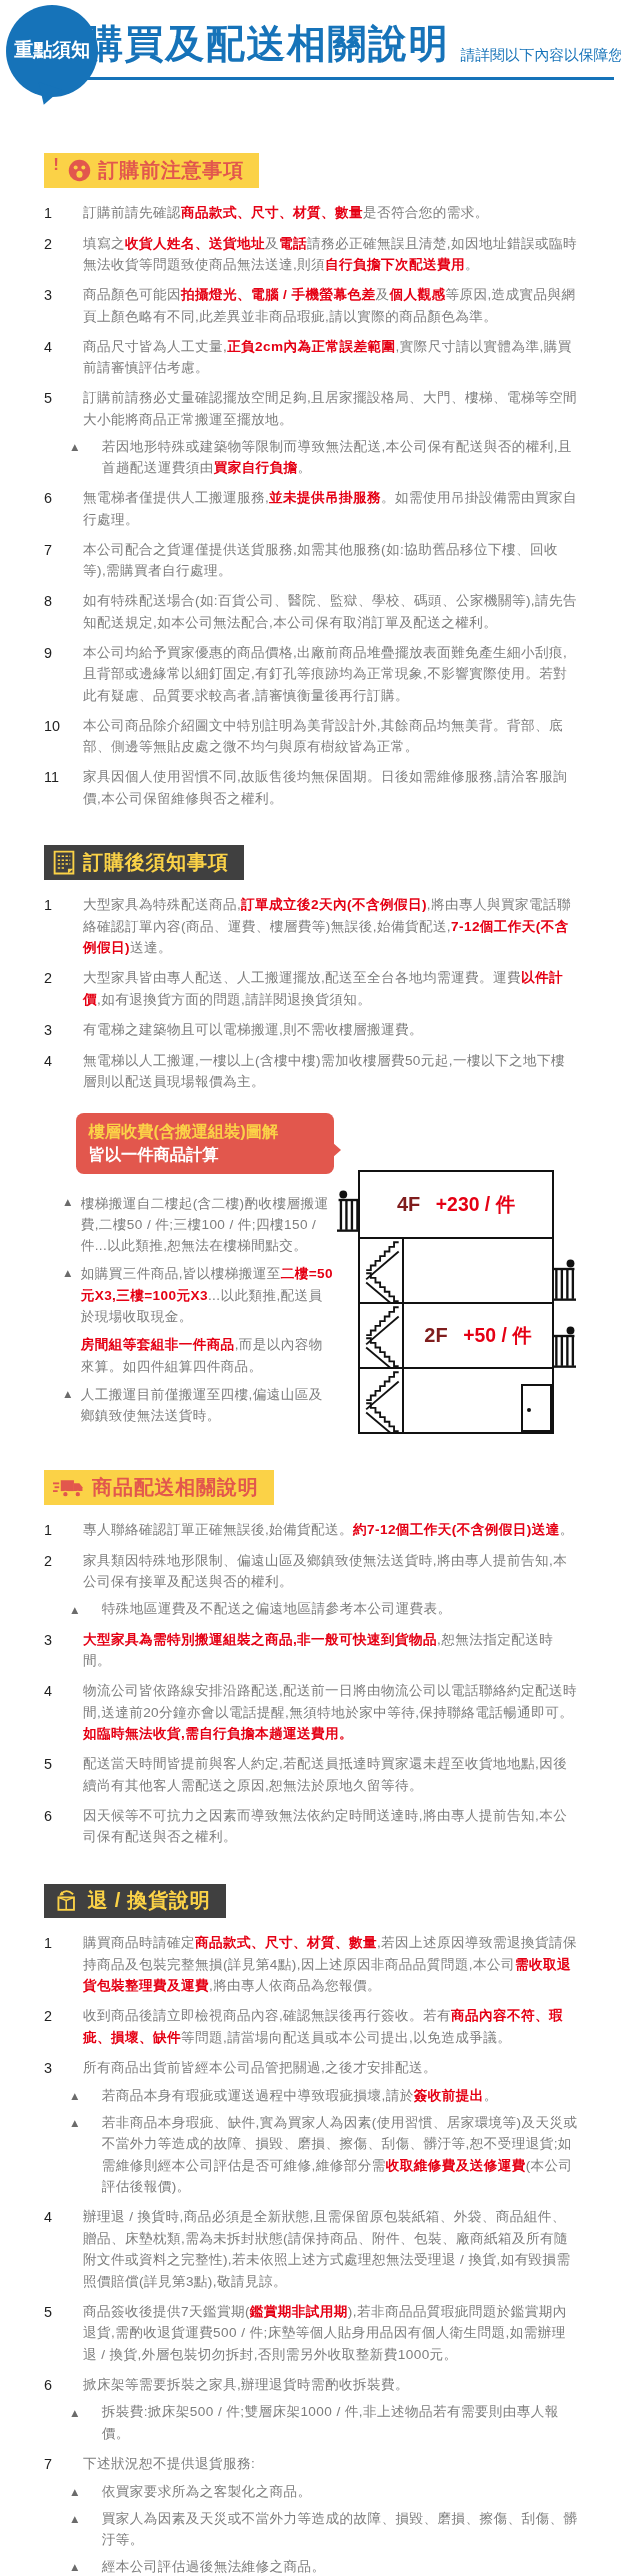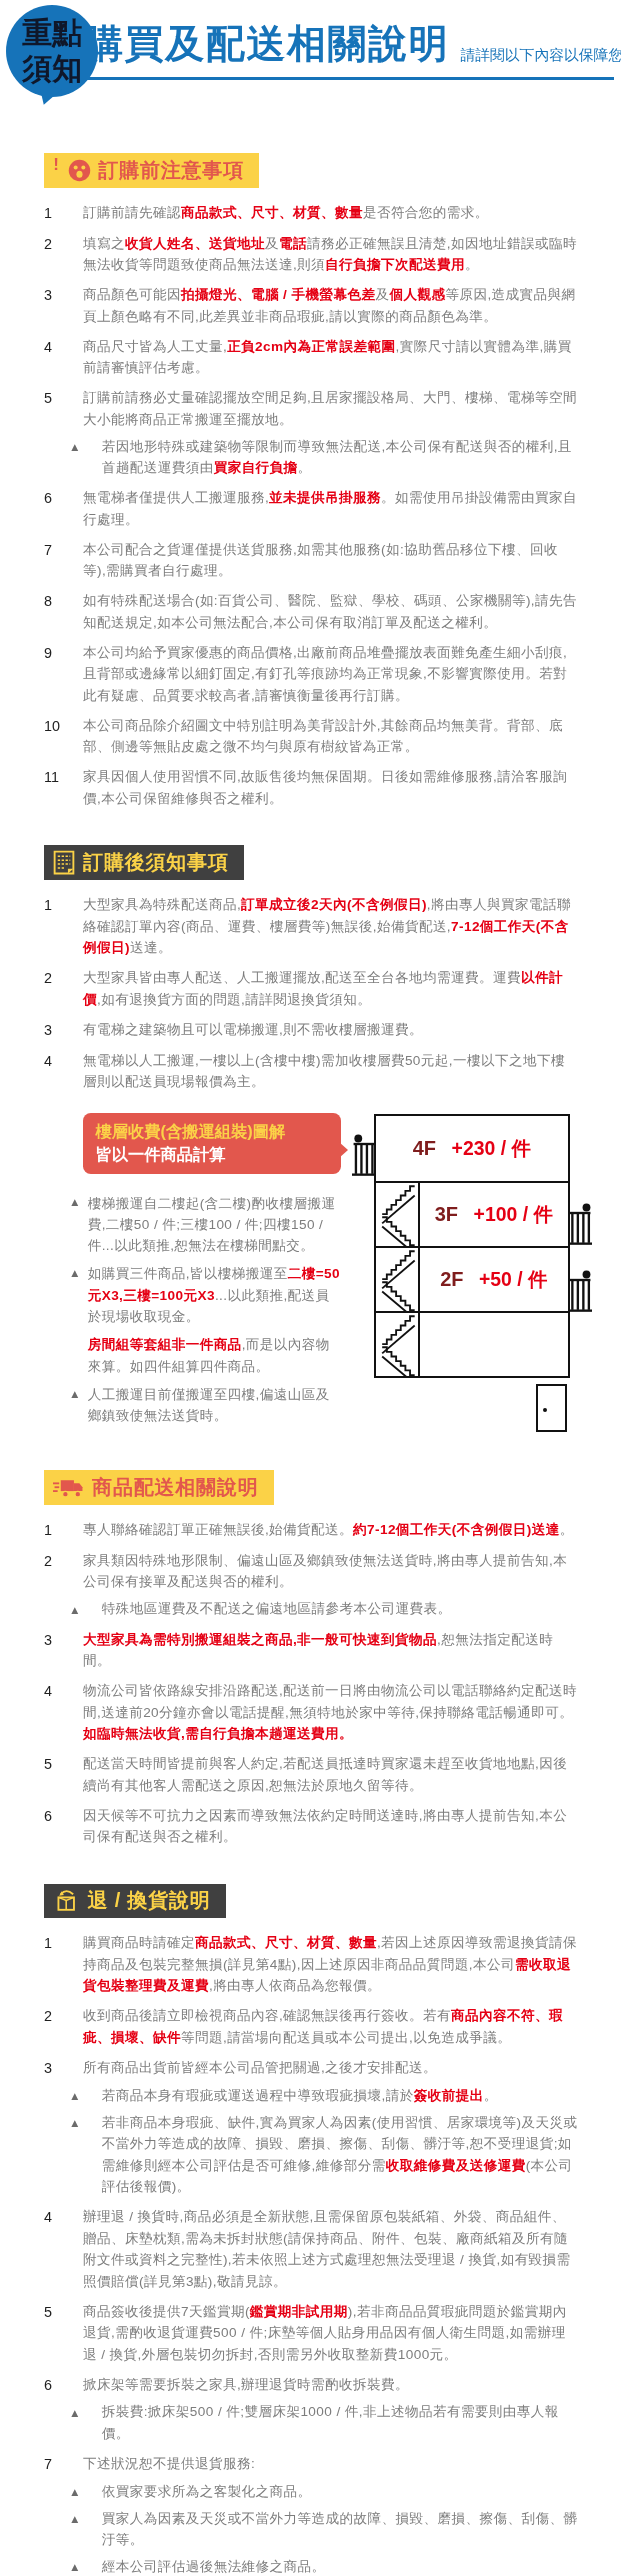--- a/index.html
+++ b/index.html
@@ -2,22 +2,22 @@
 <html style="font-size:12.4px"><head>
 <meta charset="utf-8">
 <style>
   html,body{margin:0;padding:0;background:#ffffff;}
   body{font-family:"Liberation Sans","DejaVu Sans",sans-serif;}
   .page{width:622px;margin:0 auto;background:#fff;position:relative;padding-bottom:23px;}
 
   
   .top{position:relative;padding:11px 7.8px 0 84px;height:117px;box-sizing:border-box;}
   .badge{position:absolute;left:6.2px;top:4.7px;width:92px;height:92px;border-radius:50%;
-         background:#1673b9;color:#0f172a;display:flex;flex-direction:column;align-items:center;
-         justify-content:center;font-weight:700;font-size:30px;line-height:1.2;z-index:2;}
+         background:#1673b9;color:#ffffff;display:flex;flex-direction:row;align-items:center;
+         justify-content:center;font-weight:700;font-size:19px;line-height:1.2;z-index:2;}
   .badge .tail{position:absolute;left:26.4px;bottom:-20px;width:0;height:0;
          border:12.4px solid transparent;border-top:20px solid #1673b9;transform:rotate(18deg);}
   .titlerow{display:flex;align-items:flex-end;gap:11px;padding-top:6.2px;}
   .main-title{color:#1673b9;font-size:39px;font-weight:700;letter-spacing:1.6px;white-space:nowrap;}
   .sub-title{color:#1673b9;font-size:14.8px;font-weight:500;padding-bottom:6.2px;white-space:nowrap;}
   .top-rule{margin-top:6.2px;height:3.1px;background:#1673b9;}
 
   
   .section{padding:0 44px;margin-top:36px;}
   .sec-head{display:inline-flex;align-items:center;gap:7.8px;padding:3.9px 15.5px 3.9px 9.3px;
@@ -29,21 +29,21 @@
 
   .items{margin-top:14px;}
   .item{display:flex;margin-bottom:8.6px;}
   .item .num{flex:0 0 25px;color:#1f1f1f;font-size:14.4px;line-height:1.55;}
   .item .body{flex:1;color:#7d7d7d;font-size:13.6px;line-height:1.58;letter-spacing:0.4px;margin-left:14px;}
   .hl{color:#e50014;font-weight:700;}
   .item.sub{margin-left:25px;margin-top:-3.1px;}
   .item.sub .num{flex:0 0 18.7px;color:#6b6b6b;font-size:11.7px;padding-top:2.3px;}
 
   
-  .diagram{display:flex;margin-left:25px;margin-top:17px;gap:10px;}
+  .diagram{display:flex;margin-left:18px;margin-top:17px;gap:0;align-items:flex-end;}
   .dia-left{flex:1;}
   .bubble{position:relative;background:#e2574d;border-radius:7.8px;padding:7.8px 12.4px;
           margin:3.1px 0 18.7px 14px;width:233px;font-weight:700;}
   .bubble .l1{color:#fbd247;font-size:16.3px;line-height:1.4;}
   .bubble .l2{color:#ffffff;font-size:16.3px;line-height:1.4;}
   .bubble:after{content:"";position:absolute;right:-15.5px;top:29.5px;border:8.6px solid transparent;
           border-left:9.3px solid #e2574d;}
   .note{display:flex;margin-bottom:7.8px;}
   .note .mk{flex:0 0 18.7px;color:#6b6b6b;font-size:11.7px;padding-top:2.3px;}
   .note.cont .mk{visibility:hidden;}
@@ -215,24 +215,20 @@
                 <span class="b-fee red">+230 / 件</span>
               </div>
             </div>
             <div class="b-floor">
               <div class="b-stair"><svg width="41" height="63" viewBox="0 0 53 81">
                   <path d="M50 4 H44 V10 H38 V16 H32 V22 H26 V28 H20 V34 H14 V40 H8" fill="none" stroke="#111" stroke-width="2.4"></path>
                   <line x1="50" y1="16" x2="8" y2="52" stroke="#111" stroke-width="2.4"></line>
                   <path d="M8 44 H14 V50 H20 V56 H26 V62 H32 V68 H38 V74 H44 V80 H50" fill="none" stroke="#111" stroke-width="2.4"></path>
                   <line x1="8" y1="56" x2="46" y2="88" stroke="#111" stroke-width="2.4"></line>
                 </svg></div>
-              <div class="b-label">
-                <span class="b-fl">3F</span>
-                <span class="b-fee red">+100 / 件</span>
-              </div>
             </div>
             <div class="b-floor">
               <div class="b-stair"><svg width="41" height="63" viewBox="0 0 53 81">
                   <path d="M50 4 H44 V10 H38 V16 H32 V22 H26 V28 H20 V34 H14 V40 H8" fill="none" stroke="#111" stroke-width="2.4"></path>
                   <line x1="50" y1="16" x2="8" y2="52" stroke="#111" stroke-width="2.4"></line>
                   <path d="M8 44 H14 V50 H20 V56 H26 V62 H32 V68 H38 V74 H44 V80 H50" fill="none" stroke="#111" stroke-width="2.4"></path>
                   <line x1="8" y1="56" x2="46" y2="88" stroke="#111" stroke-width="2.4"></line>
                 </svg></div>
               <div class="b-label">
                 <span class="b-fl">2F</span>

